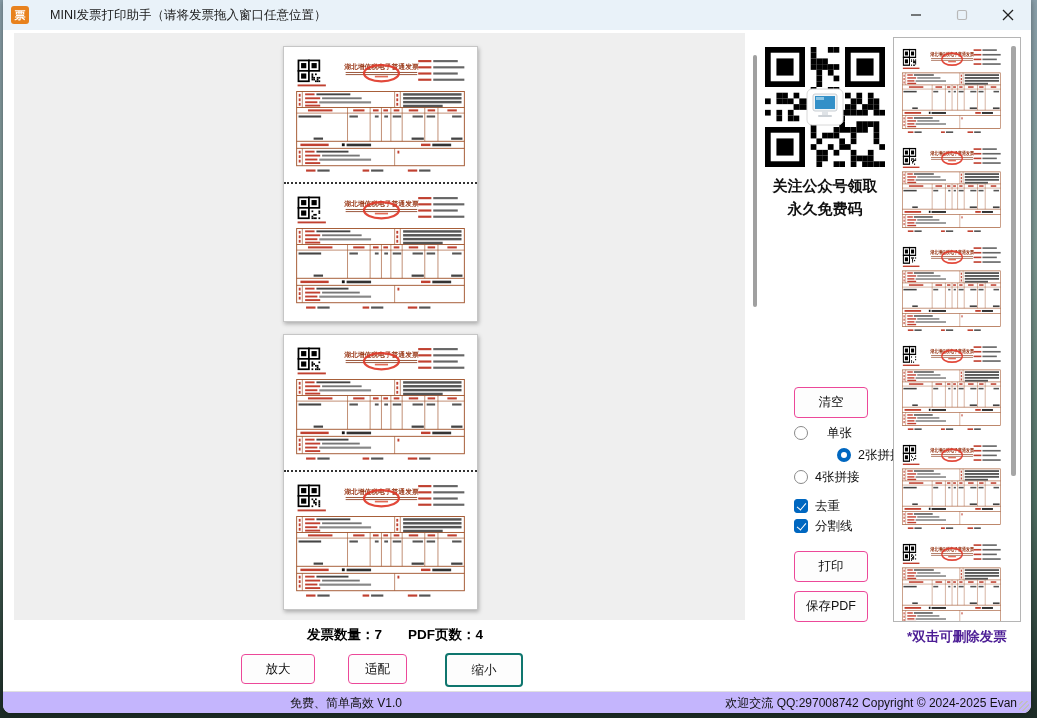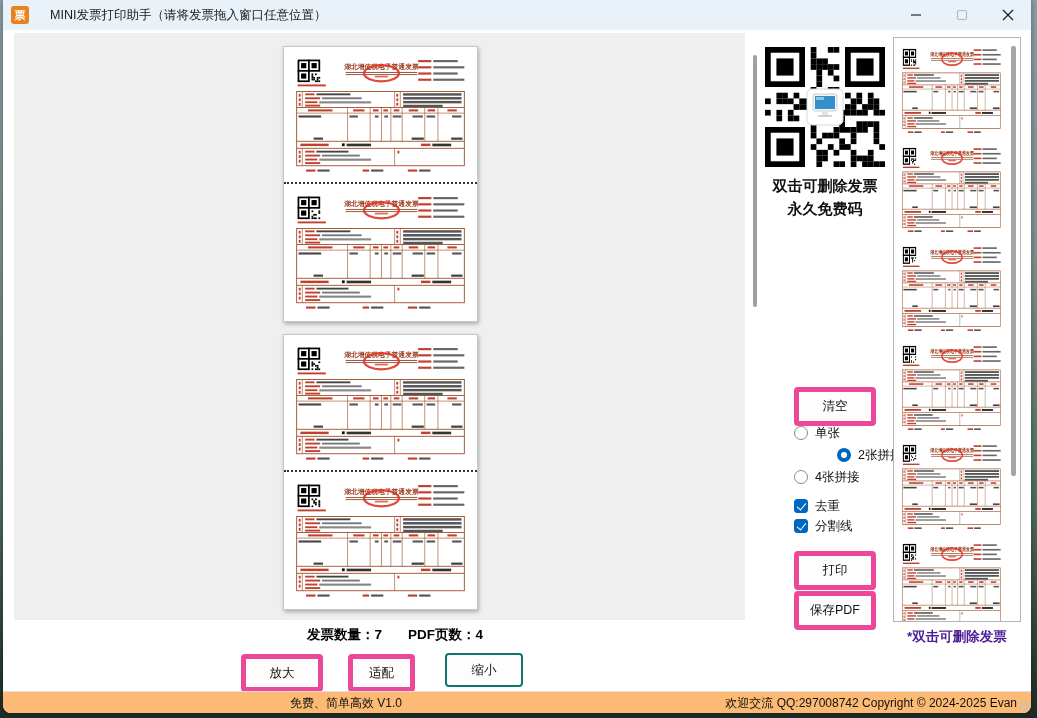--- a/index.html
+++ b/index.html
@@ -22,21 +22,21 @@
   .page{position:absolute;left:269px;width:193px;height:274px;background:#fff;
     border:1px solid #c6c6c6;box-shadow:1px 2px 4px rgba(0,0,0,.28);}
   .page .inv{position:absolute;left:7px;width:179px;height:124px;}
   .page .divider{position:absolute;left:0;right:0;top:135px;border-top:2px dotted #333;}
   .vscroll{position:absolute;left:749px;top:33px;width:6px;height:587px;}
   .vscroll .thumb{position:absolute;left:1px;width:4px;top:22px;height:252px;background:#a0a0a0;border-radius:2px;}
   
   .qr-wrap{position:absolute;left:762px;top:47px;width:120px;height:120px;}
   .qr-caption{position:absolute;left:742px;top:174px;width:160px;text-align:center;
     font-size:15px;font-weight:bold;color:#111;line-height:23px;}
-  .btn{position:absolute;background:#fdfdfd;border:5px solid #ec4899;border-radius:4px;
+  .btn{position:absolute;background:#fdfdfd;border:1px solid #ec4899;border-radius:4px;
     font-size:12.5px;color:#111;display:flex;align-items:center;justify-content:center;cursor:default;
     font-family:"Liberation Sans","DejaVu Sans",sans-serif;}
   .btn.side{left:791px;width:72px;height:29px;}
   .btn.focused{border:2px solid #0f766e;}
   .opt-row{position:absolute;left:791px;height:16px;display:flex;align-items:center;font-size:12.5px;color:#111;}
   .radio{width:14px;height:14px;border-radius:50%;border:1px solid #8a8a8a;background:#fff;
     box-sizing:border-box;margin-right:7px;flex:0 0 auto;}
   .radio.sel{border:4.5px solid #0067c0;}
   .checkbox{width:14px;height:14px;border-radius:3px;border:1px solid #8a8a8a;background:#fff;
     box-sizing:border-box;margin-right:7px;flex:0 0 auto;position:relative;}
@@ -48,21 +48,21 @@
     border:1px solid #b5b5b5;overflow:hidden;box-sizing:border-box;}
   .thumb-item{position:absolute;left:5px;width:105px;height:93px;background:#fff;}
   .thumb-item svg{display:block;}
   .tl-vscroll{position:absolute;right:4px;top:8px;width:5px;height:430px;background:#a6a6a6;border-radius:2px;}
   .tl-hscroll{position:absolute;left:12px;bottom:7px;width:88px;height:3px;background:#555;border-radius:2px;}
   .thumb-hint{position:absolute;left:890px;top:628px;width:128px;text-align:center;
     font-size:13.5px;font-weight:bold;color:#4c1d95;}
   
   .counts{position:absolute;left:304px;top:626px;font-size:13.5px;font-weight:bold;color:#000;}
   .counts .gap{display:inline-block;width:26px;}
-  .statusbar{position:absolute;left:0;right:0;bottom:0;height:21px;background:#fdba74;
+  .statusbar{position:absolute;left:0;right:0;bottom:0;height:21px;background:#c4b5fd;
     border-top:1px solid #e0e0e0;font-size:12px;color:#111;}
   .status-left{position:absolute;left:287px;top:3px;}
   .status-right{position:absolute;right:14px;top:3px;}
   .grip{position:absolute;right:2px;bottom:2px;width:10px;height:10px;
     background:repeating-linear-gradient(135deg,transparent 0 2px,#c0c0c0 2px 3.5px);}
 </style>
 </head>
 <body>
 
 <div class="desktop">
@@ -685,27 +685,27 @@
           <rect x="5.714285714285714" y="85.71428571428571" width="28.571428571428573" height="28.571428571428573" fill="#fff"></rect>
           <rect x="11.428571428571429" y="91.42857142857143" width="17.142857142857142" height="17.142857142857142" fill="#000"></rect>
           <rect x="42" y="42" width="36" height="36" rx="5" fill="#fff" stroke="#d8d8d8"></rect>
           <rect x="48" y="47" width="24" height="17" rx="2" fill="#f2f5f7" stroke="#c9ced3"></rect>
           <rect x="50" y="49" width="20" height="13" fill="#3390c8"></rect>
           <rect x="51" y="50" width="8" height="3" fill="#8ec6e4"></rect>
           <rect x="57" y="64" width="6" height="4" fill="#dfe3e7"></rect>
           <rect x="53" y="68" width="14" height="2" rx="1" fill="#cdd2d7"></rect>
         </svg></div>
     <div class="qr-caption">
-      <div>双击可删除发票</div>
+      <div>关注公众号领取</div>
       <div>永久免费码</div>
     </div>
 
     <div class="btn side" style="top:387px">清空</div>
     <div id="radio-group">
-        <label class="opt-row" style="top: 425px;">
+        <label class="opt-row" style="top: 425px; gap: 12px;">
           <span class="radio"></span>
           <span>单张</span>
         </label>
         <label class="opt-row" style="top: 447px; margin-left: 43px;">
           <span class="radio sel"></span>
           <span>2张拼接</span>
         </label>
         <label class="opt-row" style="top: 469px;">
           <span class="radio"></span>
           <span>4张拼接</span>

